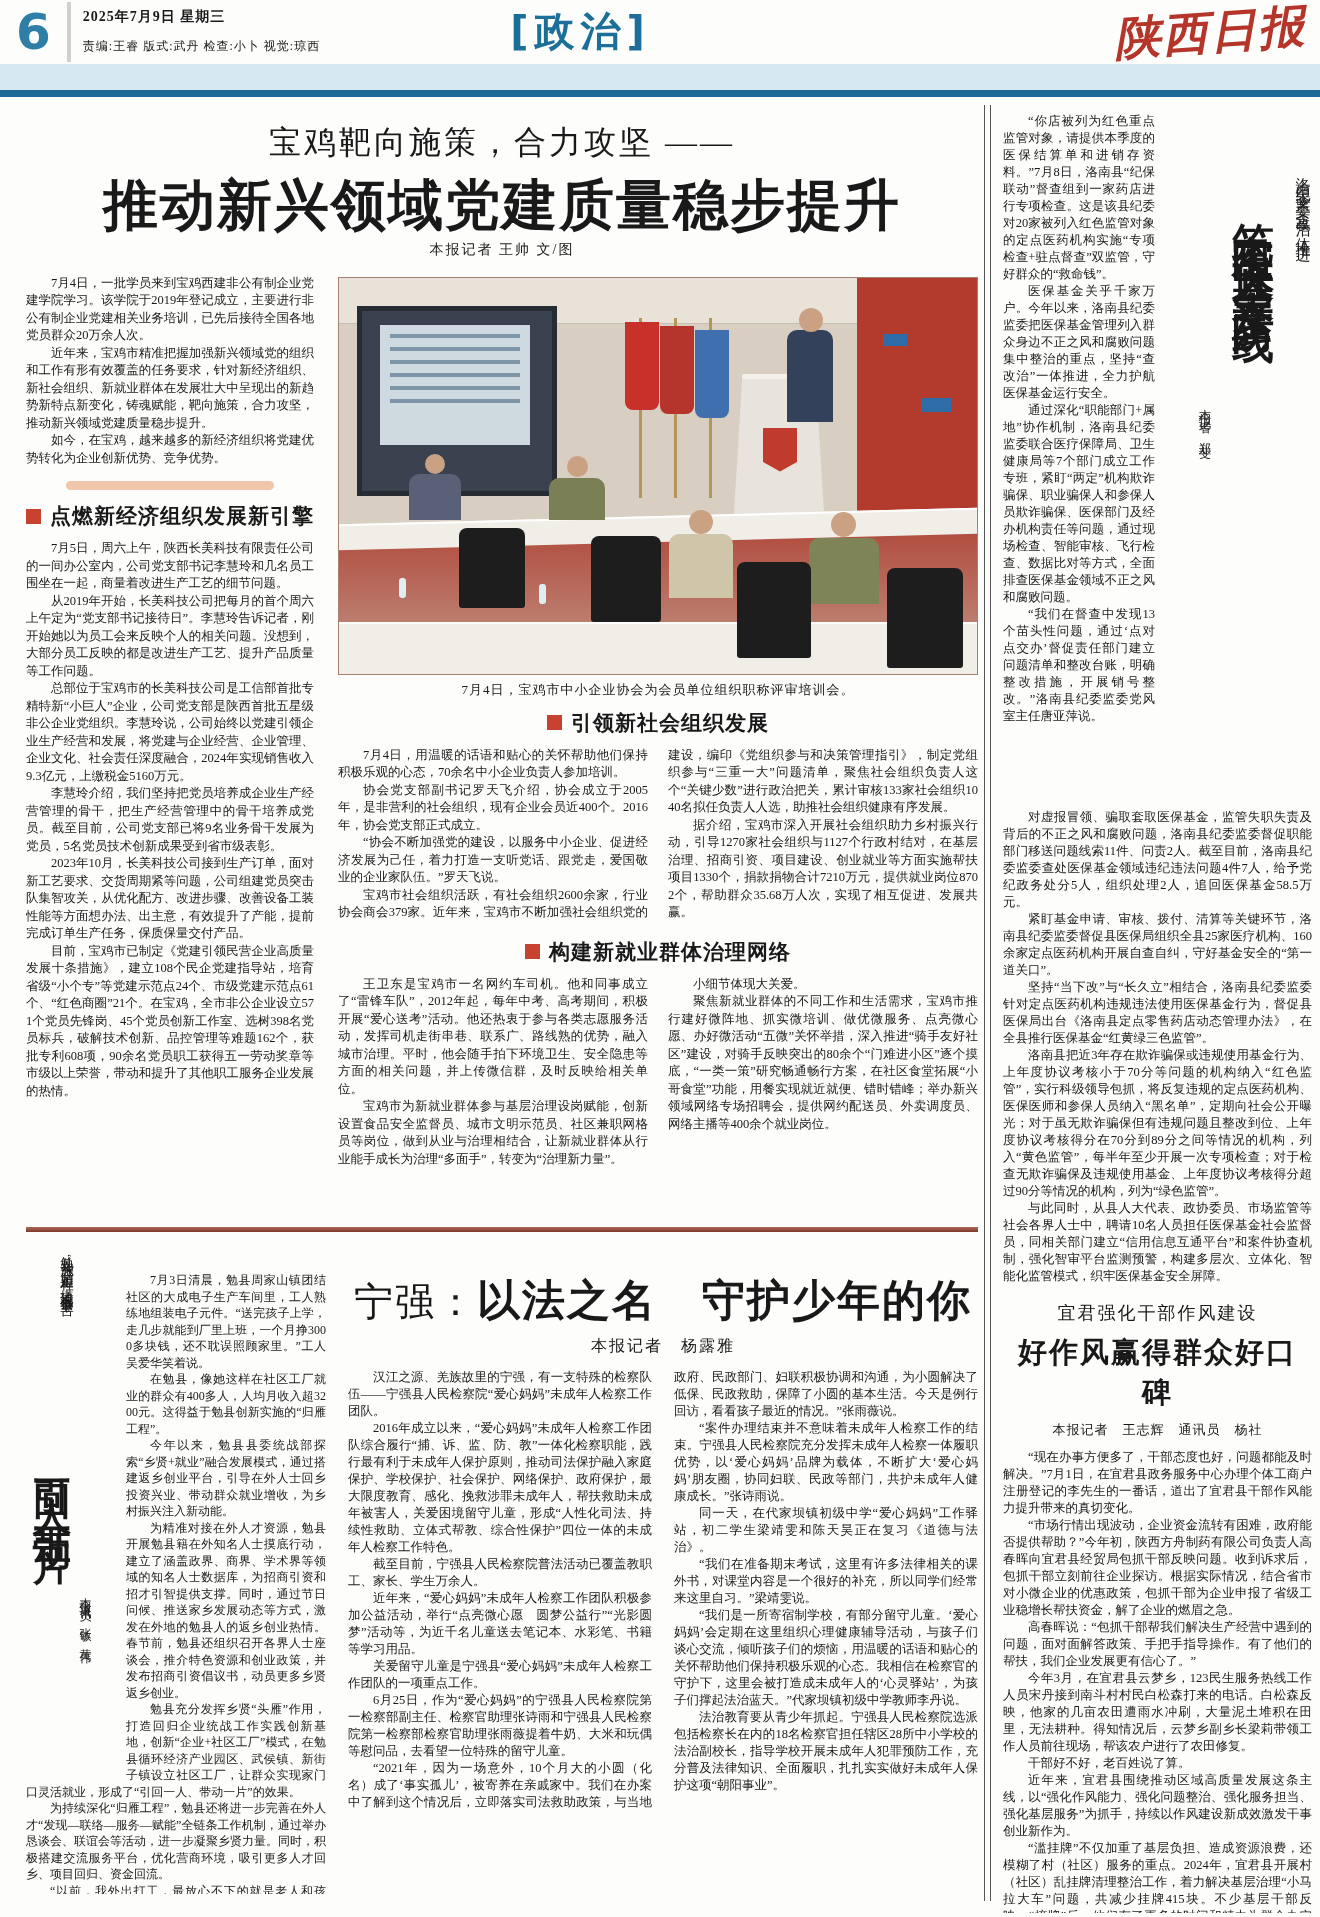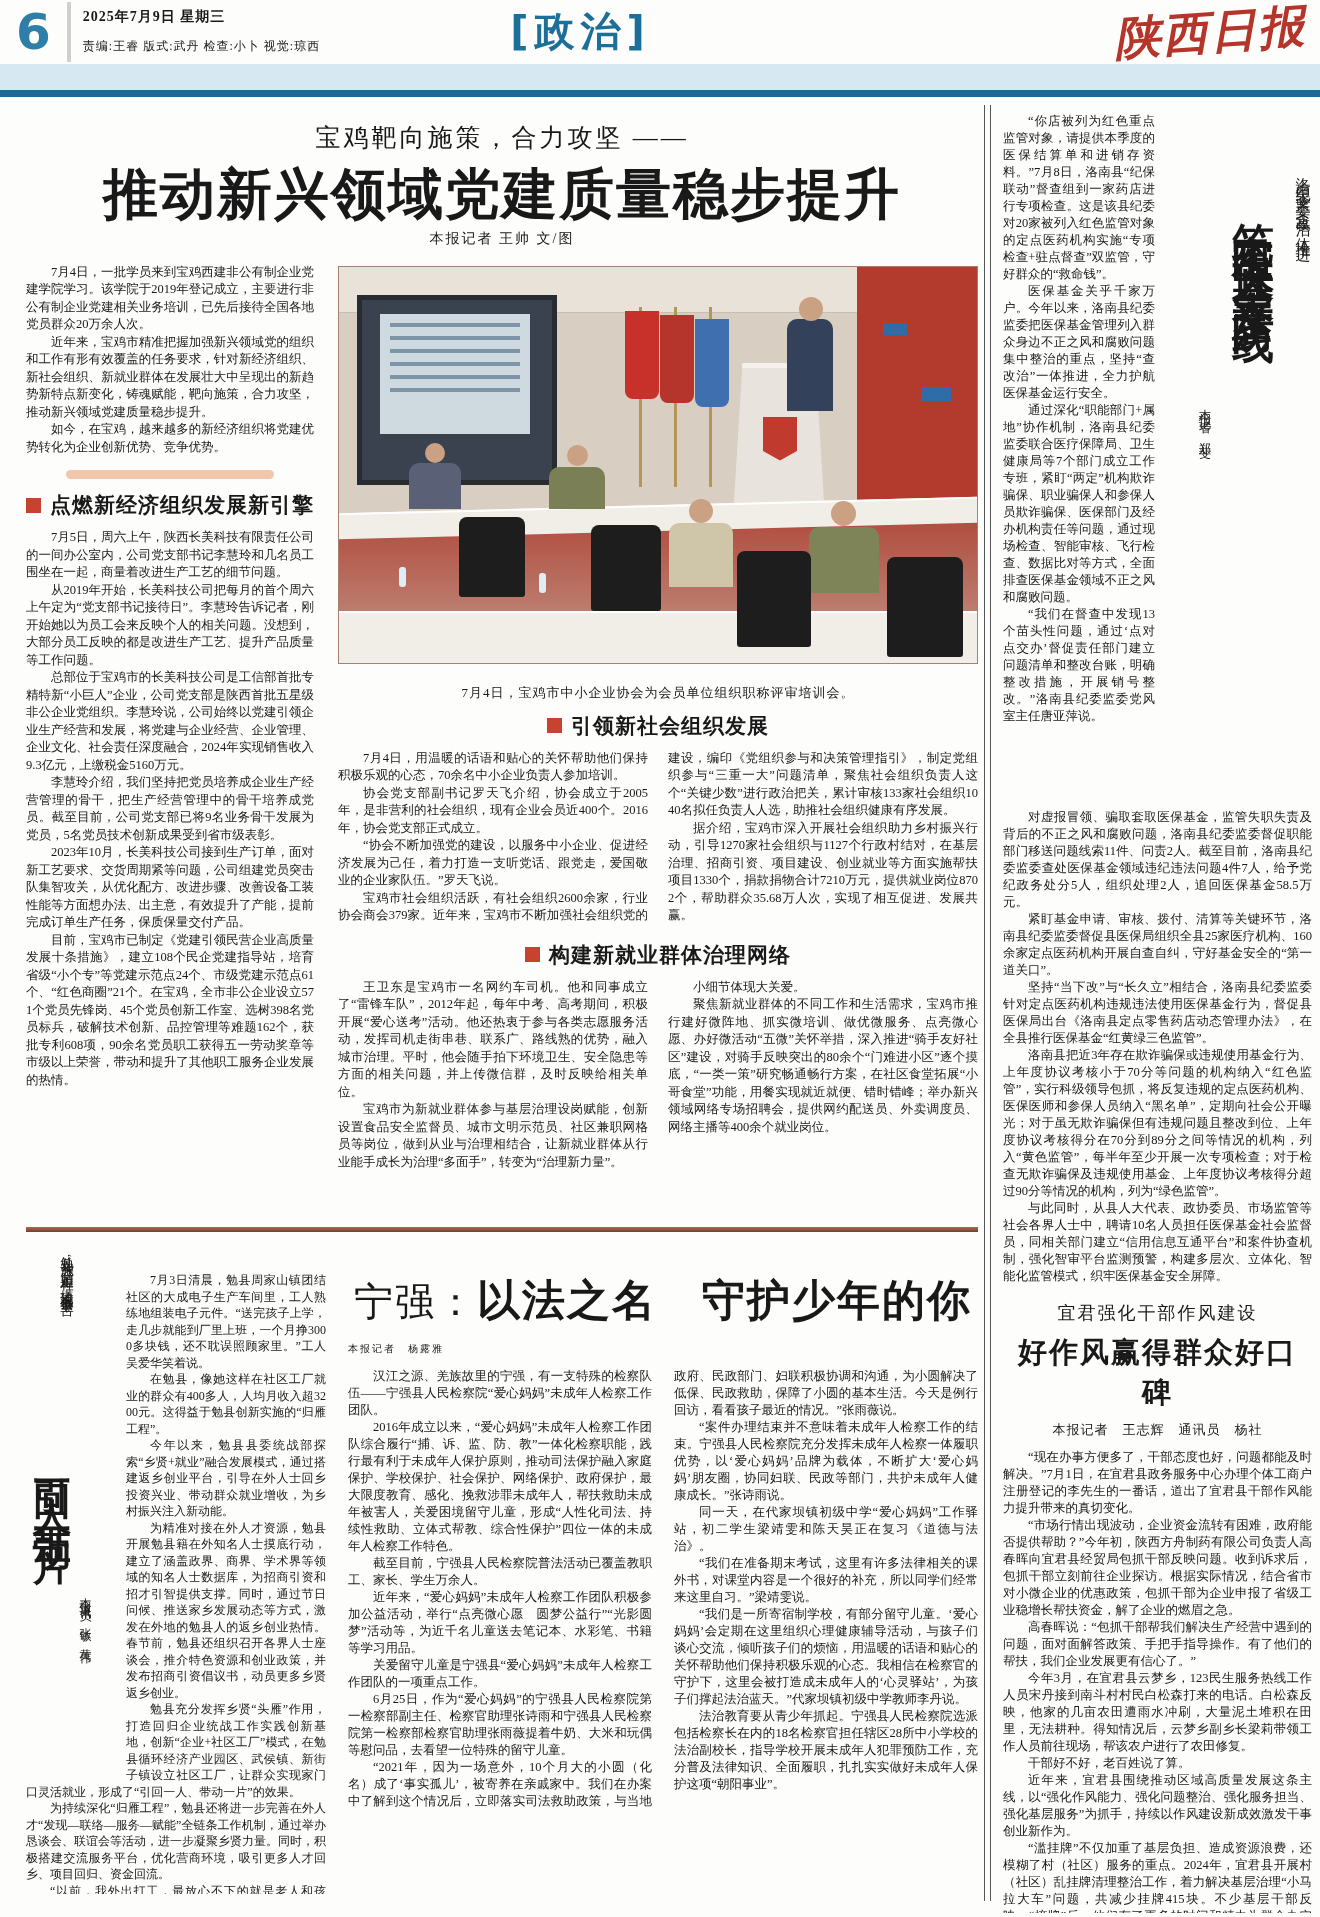--- a/index.html
+++ b/index.html
@@ -26,21 +26,21 @@
   .right-wrap{flex:1;padding:8px 8px 0 10px;overflow:hidden}
 
   
   .baoji{height:1118px;overflow:hidden}
   .flag-row{display:flex;align-items:center;gap:10px;border-bottom:2px solid #c0392b;padding:12px 0 6px}
   .flag-icon{width:34px;height:22px;position:relative;flex:none}
   .flag-icon i{position:absolute;top:0;bottom:0;width:9px;background:#c0392b;transform:skewX(-22deg);display:block}
   .flag-icon i:nth-child(1){left:2px}
   .flag-icon i:nth-child(2){left:15px;background:#d98873}
   .flag-label{font:700 21px "DejaVu Sans","Liberation Sans",sans-serif;color:#c0392b;letter-spacing:3px}
-  .bj-kicker{text-align:center;font-size:25px;letter-spacing:3px;margin-top:24px}
+  .bj-kicker{text-align:center;font-size:32px;letter-spacing:3px;margin-top:24px}
   .bj-headline{text-align:center;font:900 55px/1.12 "DejaVu Sans","Liberation Sans",sans-serif;letter-spacing:2px;margin-top:10px}
   .bj-byline{text-align:center;font-size:14px;margin-top:4px;letter-spacing:2px}
   .bj-body{display:flex;gap:24px;margin-top:16px}
   .bj-left{width:288px;flex:none;font-size:12.5px;line-height:17.5px}
   .bj-right{flex:1;overflow:hidden}
   .peach-bar{height:9px;width:72%;margin:14px auto 12px;background:#f2c6ab;border-radius:5px}
   .sec-head{display:flex;align-items:center;gap:9px;margin:8px 0 10px}
   .sec-head .sq{width:15px;height:15px;background:#c8432f;flex:none}
   .sec-head span.t{font:700 21px "DejaVu Sans","Liberation Sans",sans-serif;letter-spacing:1px}
   .sec-head.center{justify-content:center}
@@ -59,21 +59,21 @@
   .ph .podium{position:absolute;left:392px;top:96px;width:96px;height:188px;background:#e8e4dd;clip-path:polygon(12% 0,88% 0,100% 100%,0 100%);border-top:5px solid #f4f1ec}
   .ph .emblem{position:absolute;left:424px;top:150px;width:34px;height:44px;background:#c03a2e;clip-path:polygon(0 0,100% 0,100% 78%,50% 100%,0 78%)}
   .ph .speaker{position:absolute;left:448px;top:52px;width:46px;height:92px;background:#34415a;border-radius:10px 10px 0 0}
   .ph .head{position:absolute;border-radius:50%;background:#caa183}
   .ph .carpet{position:absolute;left:0;right:0;bottom:0;height:150px;background:linear-gradient(#b0493b,#c2988a)}
   .ph .table{position:absolute;background:#f1eee8;border-top:2px solid #fff}
   .ph .chair{position:absolute;background:#1d1d1d;border-radius:8px 8px 3px 3px}
   .ph .person{position:absolute;border-radius:10px 10px 0 0}
   .ph .bottle{position:absolute;width:7px;height:20px;background:#dfeef5;border-radius:3px}
   .ph .tent{position:absolute;width:30px;height:14px;background:#2e6da8}
-  figcaption{font-size:13px;text-align:center;padding:20px 0 2px;letter-spacing:1px}
+  figcaption{font-size:13px;text-align:center;padding:6px 0 2px;letter-spacing:1px}
 
   
   .ln-top{display:flex;height:696px;overflow:hidden}
   .ln-textcol{width:152px;flex:none;font-size:12.5px;line-height:17px;padding-top:8px}
   .ln-titleblock{flex:1;display:flex;justify-content:flex-end;gap:12px;padding-top:26px}
   .ln-byline{font-size:12.5px;letter-spacing:4px;margin-top:268px;color:#222}
   .ln-headline{font:900 42px "DejaVu Sans","Liberation Sans",sans-serif;letter-spacing:11px;margin-top:58px}
   .ln-kicker{font-size:15px;letter-spacing:5px;margin-top:34px}
   .ln-bottom{font-size:12.5px;line-height:17px;margin-top:8px}
 
@@ -90,21 +90,21 @@
   .mianxian{width:300px;flex:none;font-size:12px;line-height:16.5px;overflow:hidden}
   .mx-head{float:left;width:100px;height:524px}
   .mx-kicker{height:178px;font-size:13.5px;line-height:1.6;letter-spacing:2px;margin-left:30px}
   .mx-row{display:flex;margin-top:24px}
   .mx-headline{font:900 38px "DejaVu Sans","Liberation Sans",sans-serif;letter-spacing:7px;height:320px}
   .mx-byline{font-size:12px;letter-spacing:3px;margin-top:140px}
   .mx-text{padding-top:26px}
   .ningqiang{flex:1;padding-left:22px;overflow:hidden}
   .nq-headline{text-align:center;margin-top:26px;font:900 43px "DejaVu Sans","Liberation Sans",sans-serif;letter-spacing:2px}
   .nq-prefix{font:400 39px "Liberation Serif","DejaVu Serif",serif}
-  .nq-byline{font-size:10px;margin:12px 0 12px;letter-spacing:2px}
+  .nq-byline{text-align:center;font-size:16px;margin:6px 0 12px;letter-spacing:2px}
   .nq-cols{column-count:2;column-gap:22px;font-size:12.5px;line-height:17px;height:500px;overflow:hidden}
 </style>
 </head>
 <body>
 
 <header class="hdr">
   <div class="pagenum">6</div>
   <div class="hdr-meta">
     <div class="date">2025年7月9日  星期三</div>
     <div class="credits">责编:王睿  版式:武丹  检查:小卜  视觉:琼西</div>

